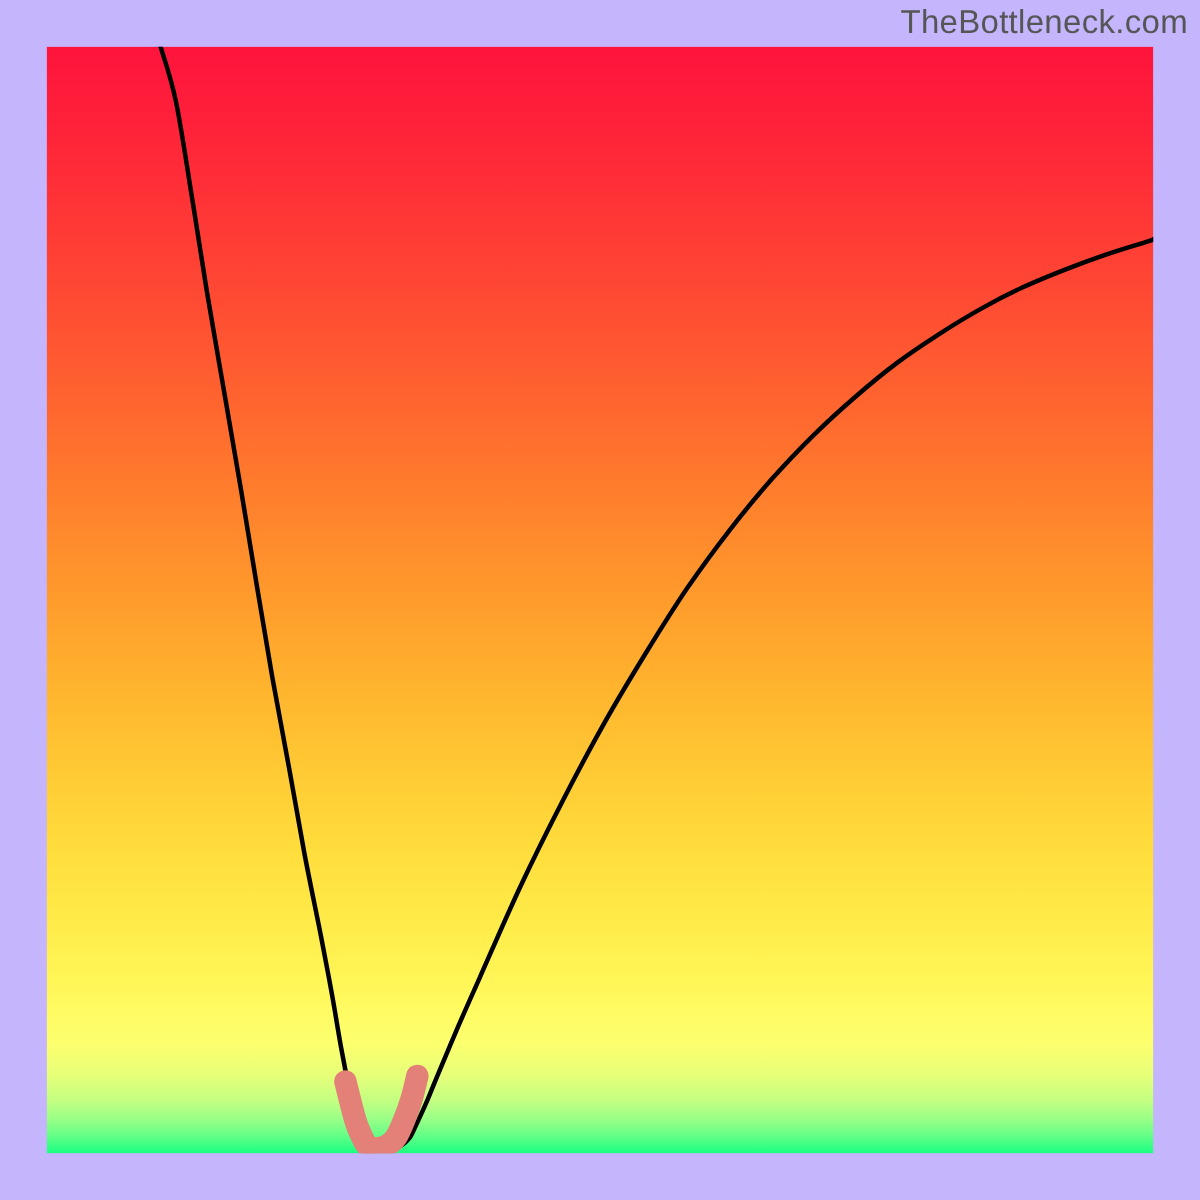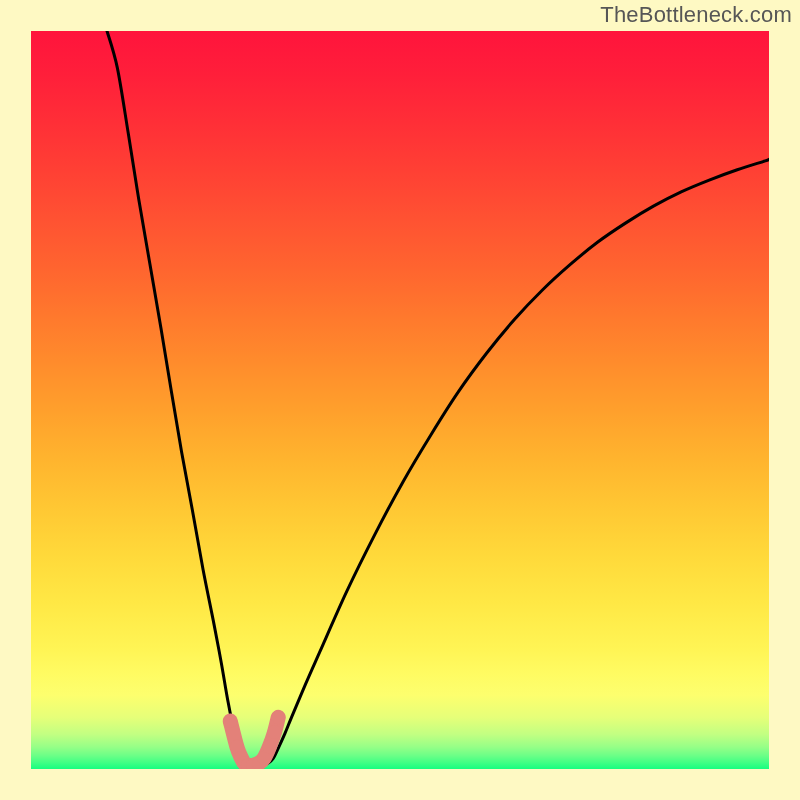--- a/index.html
+++ b/index.html
@@ -8,21 +8,21 @@
     width: 800px;
     height: 800px;
     background: #000000;
     overflow: hidden;
     font-family: Arial, Helvetica, sans-serif;
   }
   .stage {
     position: relative;
     width: 800px;
     height: 800px;
-    background: #fef9c3;
+    background: #c4b5fd;
   }
   .plot-area {
     position: absolute;
     left: 31px;
     top: 31px;
     width: 738px;
     height: 738px;
     overflow: hidden;
   }
   .watermark {

